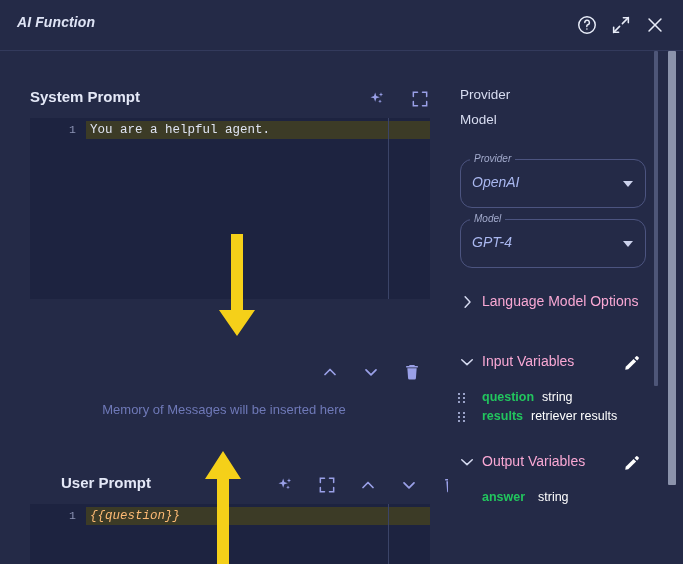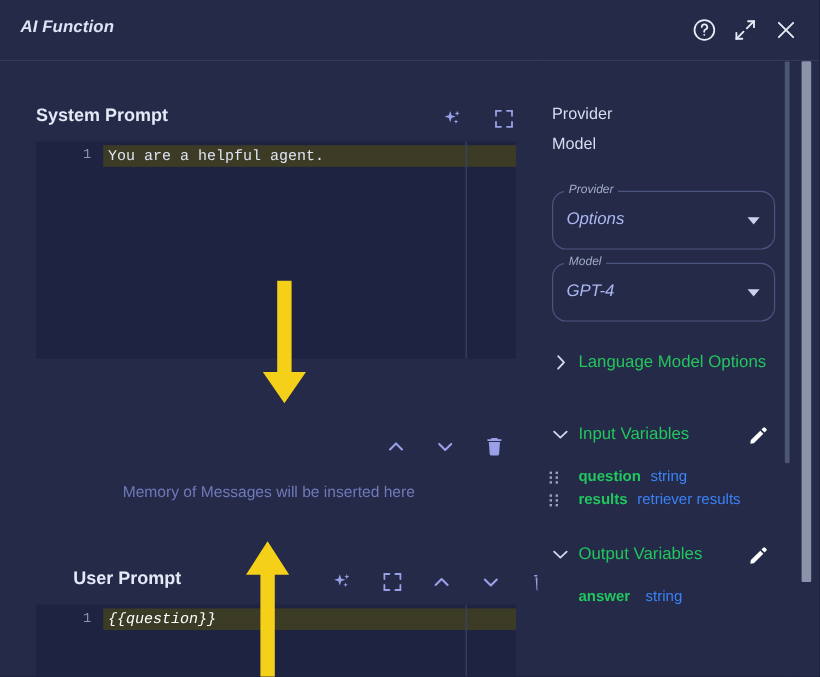--- a/index.html
+++ b/index.html
@@ -106,21 +106,21 @@
   }
   .ed-code {
     position: absolute;
     left: 60px;
     font-family: "Liberation Mono", "DejaVu Sans Mono", monospace;
     font-size: 12.5px;
     line-height: 18px;
     white-space: pre;
   }
   .tok-plain { color: #dfe4f2; }
-  .tok-var { color: #ffffff; font-style: italic; }
+  .tok-var { color: #fdba74; font-style: italic; }
   .ed-ruler {
     position: absolute;
     width: 1px;
     background: #3b4468;
   }
 
   
   .memory-note {
     position: absolute;
     left: 0;
@@ -187,21 +187,21 @@
     position: absolute;
     left: 0; top: 1px;
     width: 18px; height: 18px;
     color: #d5daf0;
   }
   .acc-chevron svg { display:block; width:18px; height:18px; }
   .acc-label {
     position: absolute;
     left: 24px; top: 1px;
     font-size: 14px;
-    color: #22c55e;
+    color: #f9a8d4;
     white-space: nowrap;
   }
   .acc-pencil {
     position: absolute;
     width: 18px; height: 18px;
     color: #ffffff;
     cursor: pointer;
   }
   .acc-pencil svg { display:block; width:18px; height:18px; }
 
@@ -226,21 +226,21 @@
     position: absolute;
     top: 0;
     font-size: 12.5px;
     font-weight: bold;
     color: #22c55e;
   }
   .var-type {
     position: absolute;
     top: 0;
     font-size: 12.5px;
-    color: #3b82f6;
+    color: #ffffff;
   }
 
   
   .scroll-track {
     position: absolute;
     background: #242a47;
   }
   .scroll-thumb {
     position: absolute;
     background: #8b93ab;
@@ -393,21 +393,21 @@
 
   </div>
 
   <div class="right-col">
 
     <div class="rc-label" style="left:12px; top:36px;">Provider</div>
     <div class="rc-label" style="left:12px; top:61px;">Model</div>
 
     <div class="select-box" style="top:108px;">
       <div class="select-legend">Provider</div>
-      <div class="select-value">Options</div>
+      <div class="select-value">OpenAI</div>
       <div class="select-caret"></div>
     </div>
 
     <div class="select-box" style="top:168px;">
       <div class="select-legend">Model</div>
       <div class="select-value">GPT-4</div>
       <div class="select-caret"></div>
     </div>
 
     <div class="accordion" style="top:241px; width:200px;">

